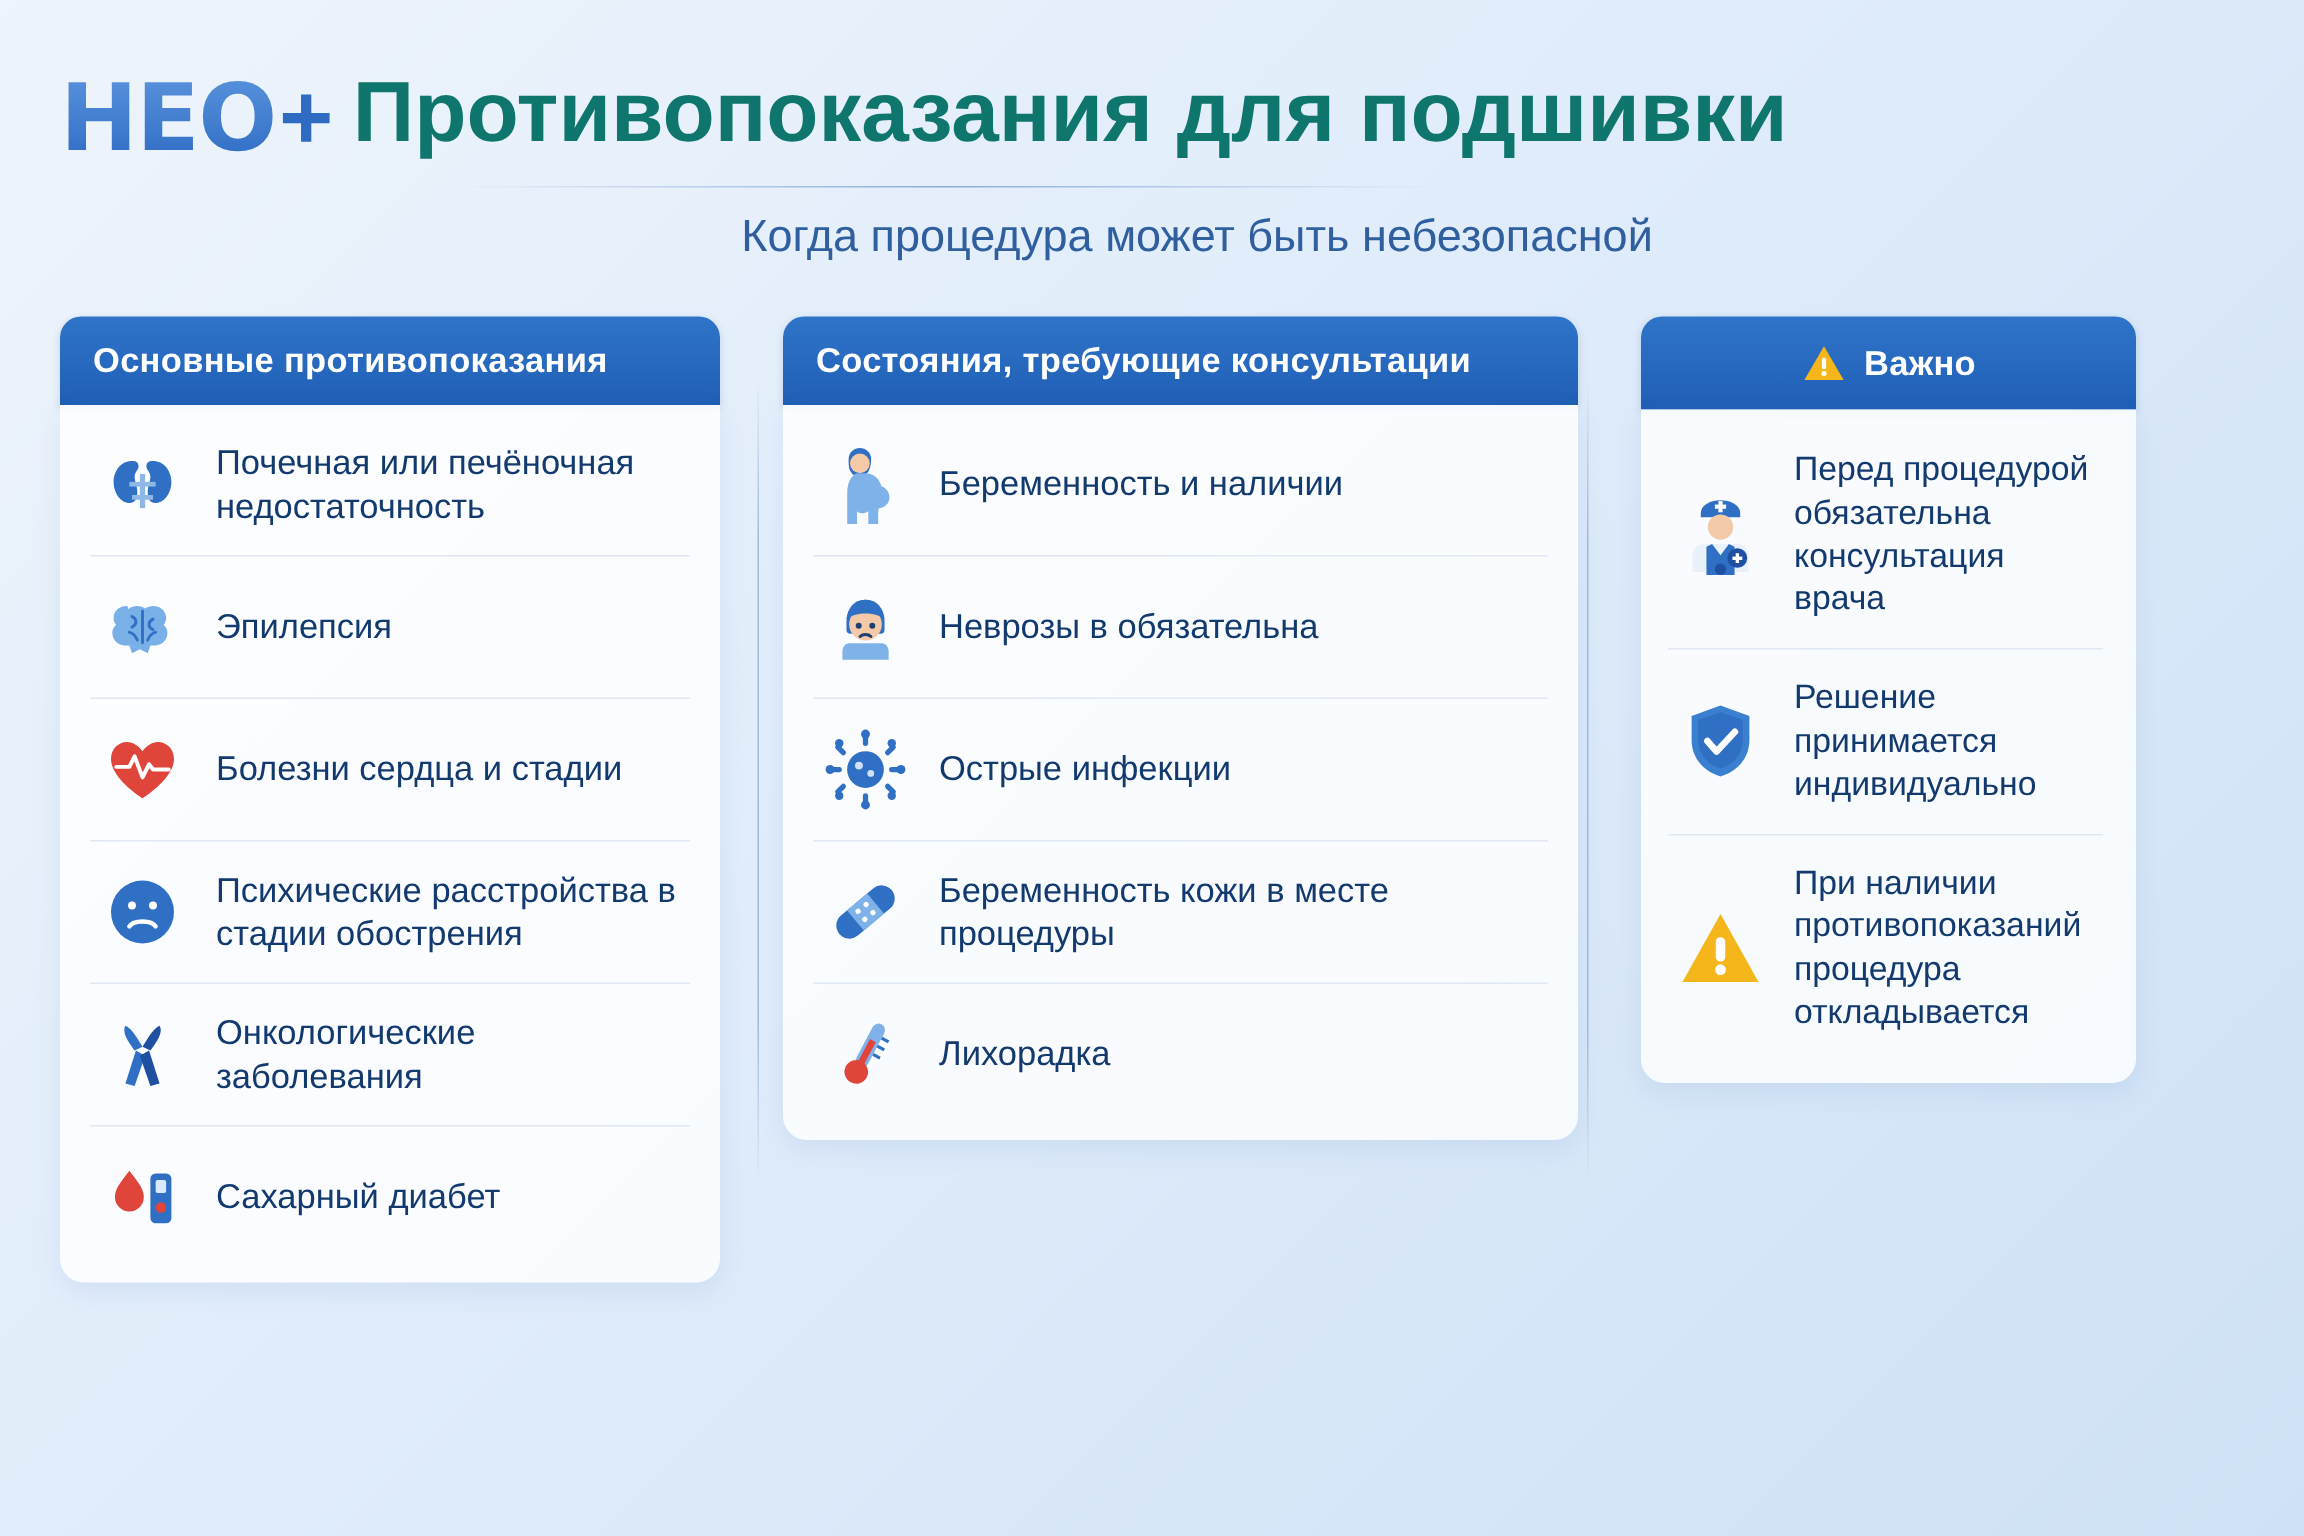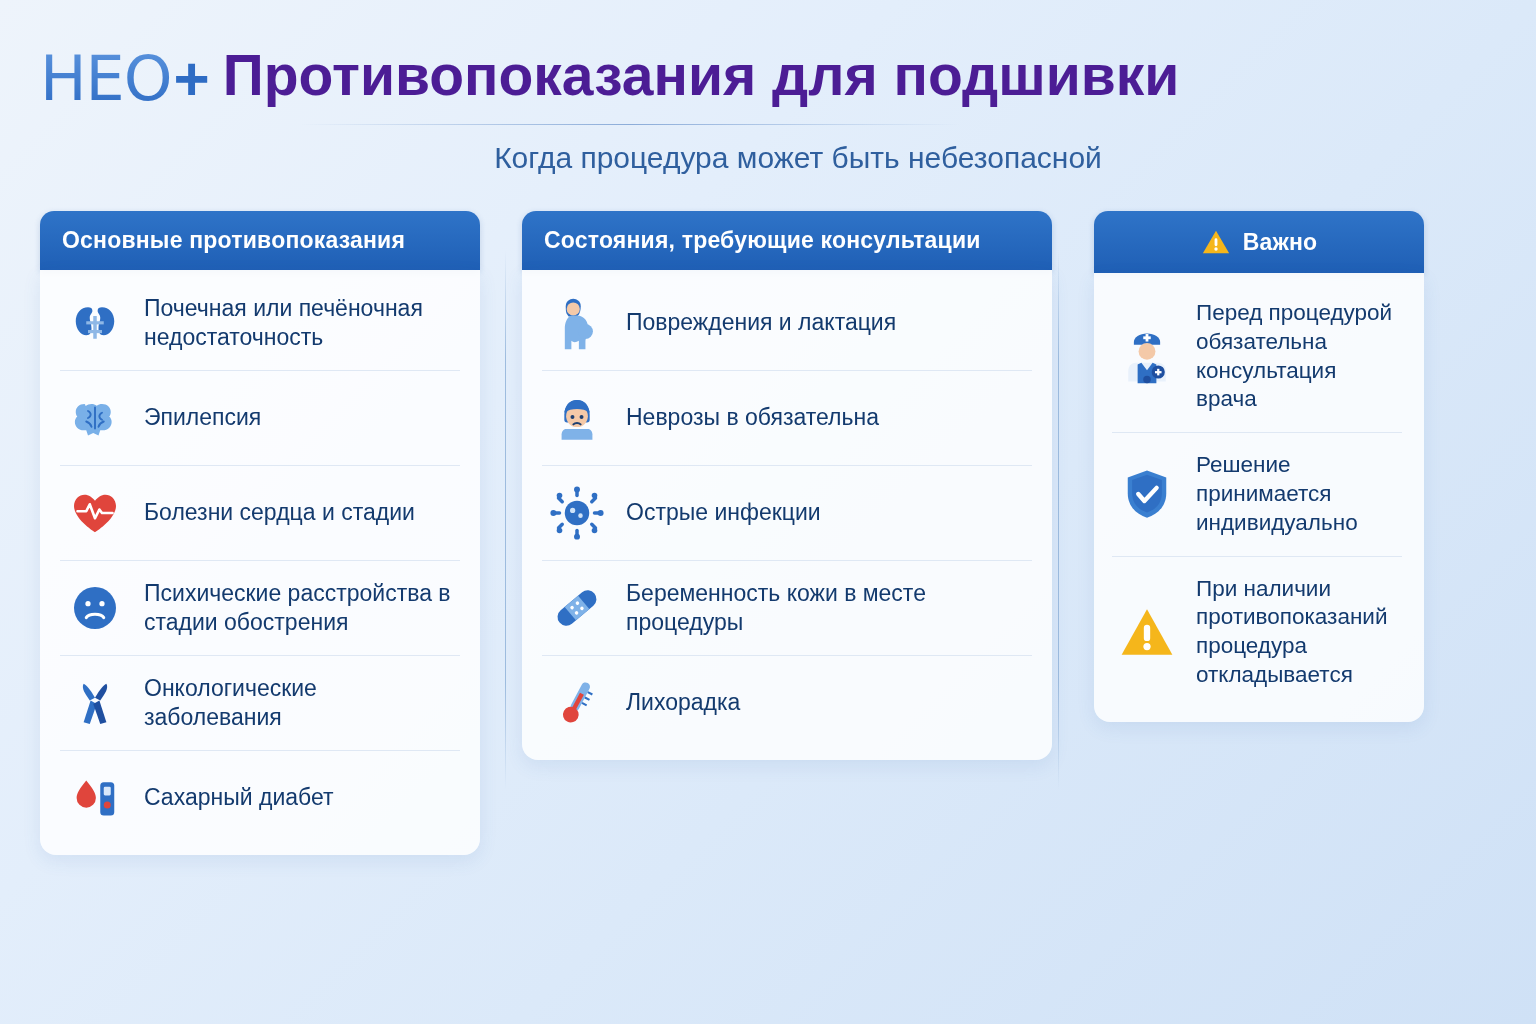--- a/index.html
+++ b/index.html
@@ -35,37 +35,37 @@
     align-items: center;
     font-size: 62px;
     font-weight: bold;
     letter-spacing: -1px;
     line-height: 1;
     margin-top: 8px;
   }
   .logo-neo {
     color: #2e6cc4;
     font-family: "DejaVu Sans", sans-serif;
-    font-weight: normal;
+    font-weight: bold;
     background: linear-gradient(180deg, #5a93dd 0%, #2e6cc4 100%);
     -webkit-background-clip: text;
     background-clip: text;
     color: transparent;
     text-align: center;
   }
   .logo-plus {
     color: #2e6cc4;
     font-size: 62px;
     font-weight: bold;
     margin-left: 2px;
   }
   .title {
     font-size: 57px;
     font-weight: bold;
-    color: #4c1d95;
+    color: #0f766e;
     line-height: 1.05;
     margin: 0;
     padding-top: 6px;
     white-space: nowrap;
   }
   .subtitle-wrap {
     text-align: center;
     margin-top: 14px;
   }
   .sub-rule {
@@ -260,21 +260,21 @@
 
         <div class="row">
           <span class="row-icon">
             <svg width="60" height="60" viewBox="0 0 64 64">
               <path d="M20 14c0-5 4-8 8-8s8 3 8 8c0 4-1 7-2 9l-2 2h-9l-2-3c-1-2-1-5-1-8z" fill="#2f6fc4"></path>
               <circle cx="28" cy="17" r="7" fill="#f4c9a8"></circle>
               <path d="M26 24h6c8 0 12 7 12 14 0 6-3 9-3 14v8h-7v-9c-3 2-6 2-8 0v9h-7V38c0-6 2-12 7-14z" fill="#7fb2e8"></path>
               <circle cx="41" cy="41" r="8" fill="#7fb2e8"></circle>
             </svg>
           </span>
-          <span class="row-text">Повреждения и лактация</span>
+          <span class="row-text">Беременность и наличии</span>
         </div>
 
         <div class="row">
           <span class="row-icon">
             <svg width="58" height="58" viewBox="0 0 64 64">
               <path d="M18 28c0-10 6-16 14-16s14 6 14 16v6c0 2-1 3-3 3H21c-2 0-3-1-3-3v-6z" fill="#2f6fc4"></path>
               <circle cx="32" cy="30" r="12" fill="#f4c9a8"></circle>
               <path d="M18 26c2-9 7-14 14-14s12 5 14 14c-4-3-9-4-14-4s-10 1-14 4z" fill="#2f6fc4"></path>
               <circle cx="27" cy="31" r="2.2" fill="#1d3f70"></circle>
               <circle cx="37" cy="31" r="2.2" fill="#1d3f70"></circle>

